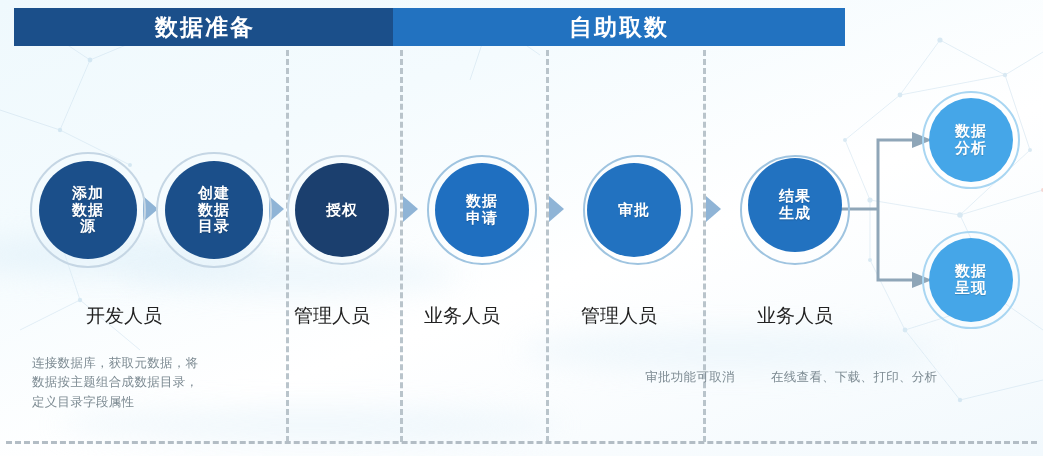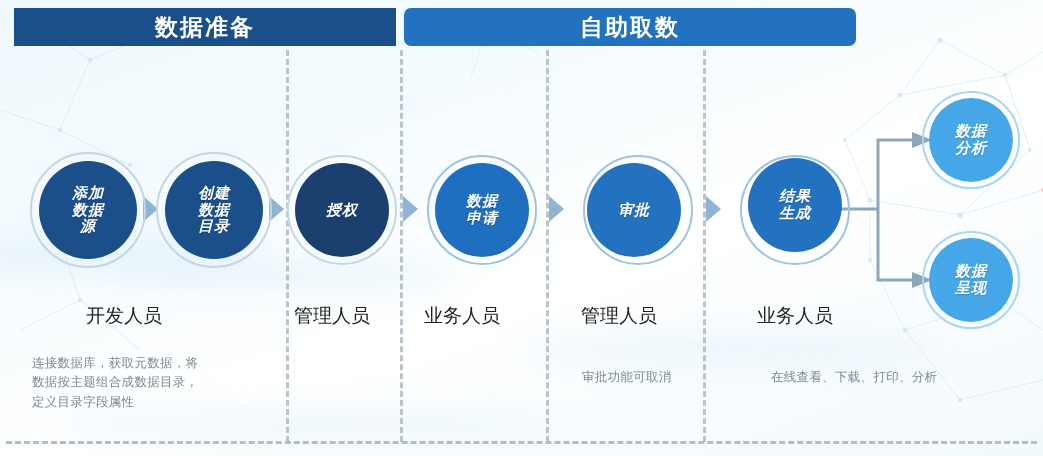--- a/index.html
+++ b/index.html
@@ -14,31 +14,31 @@
   
   #netbg{position:absolute;inset:0;width:1043px;height:456px;opacity:.55;pointer-events:none;}
 
   
   .wisp{position:absolute;border-radius:50%;filter:blur(14px);background:#dceef8;opacity:.55;pointer-events:none;}
 
   
   .band{position:absolute;top:8px;height:38px;display:flex;align-items:center;justify-content:center;}
   .band span{color:#ffffff;font-size:23px;letter-spacing:2px;font-weight:bold;}
   #band-prep{left:14px;width:382px;background:#1b4f8a;}
-  #band-fetch{left:404px;width:452px;background:#2272c0;border-radius:7px;}
+  #band-fetch{left:393px;width:452px;background:#2272c0;}
   #band-analyze{left:852px;width:177px;background:#45aaf2;}
 
   
   .vdash{position:absolute;top:50px;height:392px;width:0;border-left:3px dashed #b9c4cb;}
   
   #hdash{position:absolute;left:6px;width:1031px;top:441px;height:0;border-top:3px dashed #b3bdc5;}
 
   
   .node{position:absolute;border-radius:50%;display:flex;align-items:center;justify-content:center;
-    text-align:center;color:#fff;line-height:1.12;box-sizing:border-box;font-style:italic;}
+    text-align:center;color:#fff;line-height:1.12;box-sizing:border-box;}
   .node .lbl{font-size:15px;font-weight:bold;letter-spacing:1px;text-shadow:0 1px 1px rgba(0,0,0,.18);}
   .ring{position:absolute;border-radius:50%;box-sizing:border-box;}
 
   
   .role{position:absolute;font-size:19px;color:#222;white-space:nowrap;}
 
   
   .desc{position:absolute;font-size:12.5px;color:#7c8a92;line-height:1.55;letter-spacing:.3px;margin-left:14px;}
 
   
@@ -197,16 +197,16 @@
 
   <div class="role" style="left:86px;top:303px;">开发人员</div>
   <div class="role" style="left:294px;top:303px;">管理人员</div>
   <div class="role" style="left:424px;top:303px;">业务人员</div>
   <div class="role" style="left:581px;top:303px;">管理人员</div>
   <div class="role" style="left:757px;top:303px;">业务人员</div>
 
   <div class="desc" style="left:18px;top:354px;width:250px;white-space:pre-line;">连接数据库，获取元数据，将
 数据按主题组合成数据目录，
 定义目录字段属性</div>
-  <div class="desc" style="left:568px;top:368px;width:170px;">审批功能可取消</div>
+  <div class="desc" style="left:591px;top:368px;width:170px;text-align:center;">审批功能可取消</div>
   <div class="desc" style="left:757px;top:368px;width:250px;">在线查看、下载、打印、分析</div>
 
 </div>
 
 </body></html>

